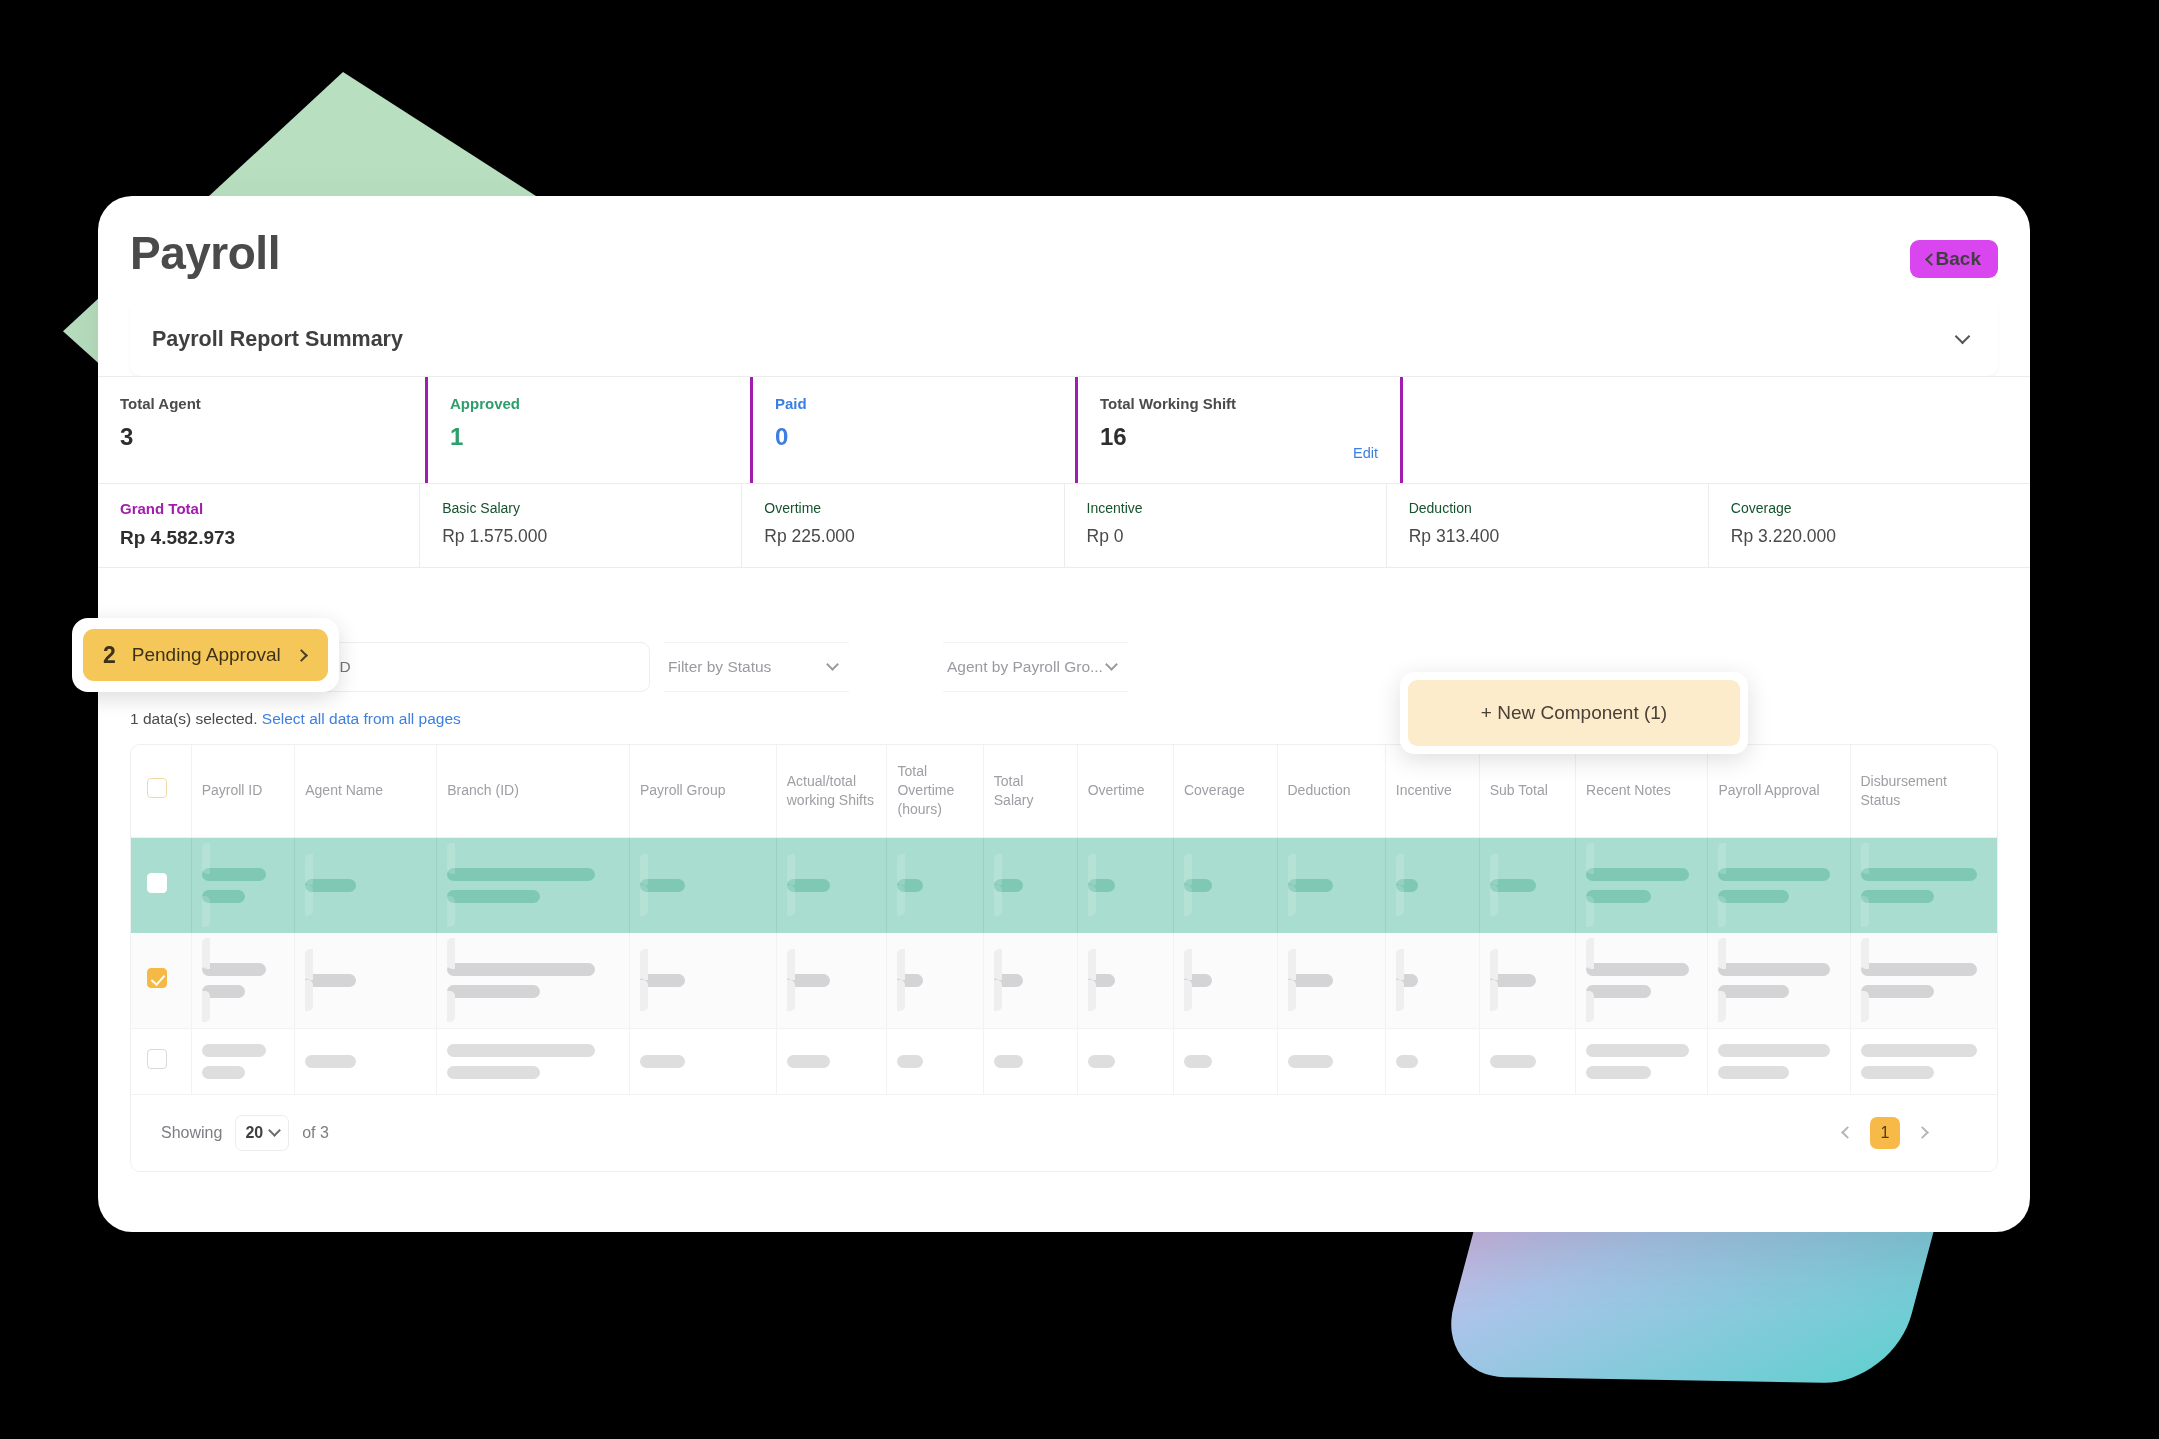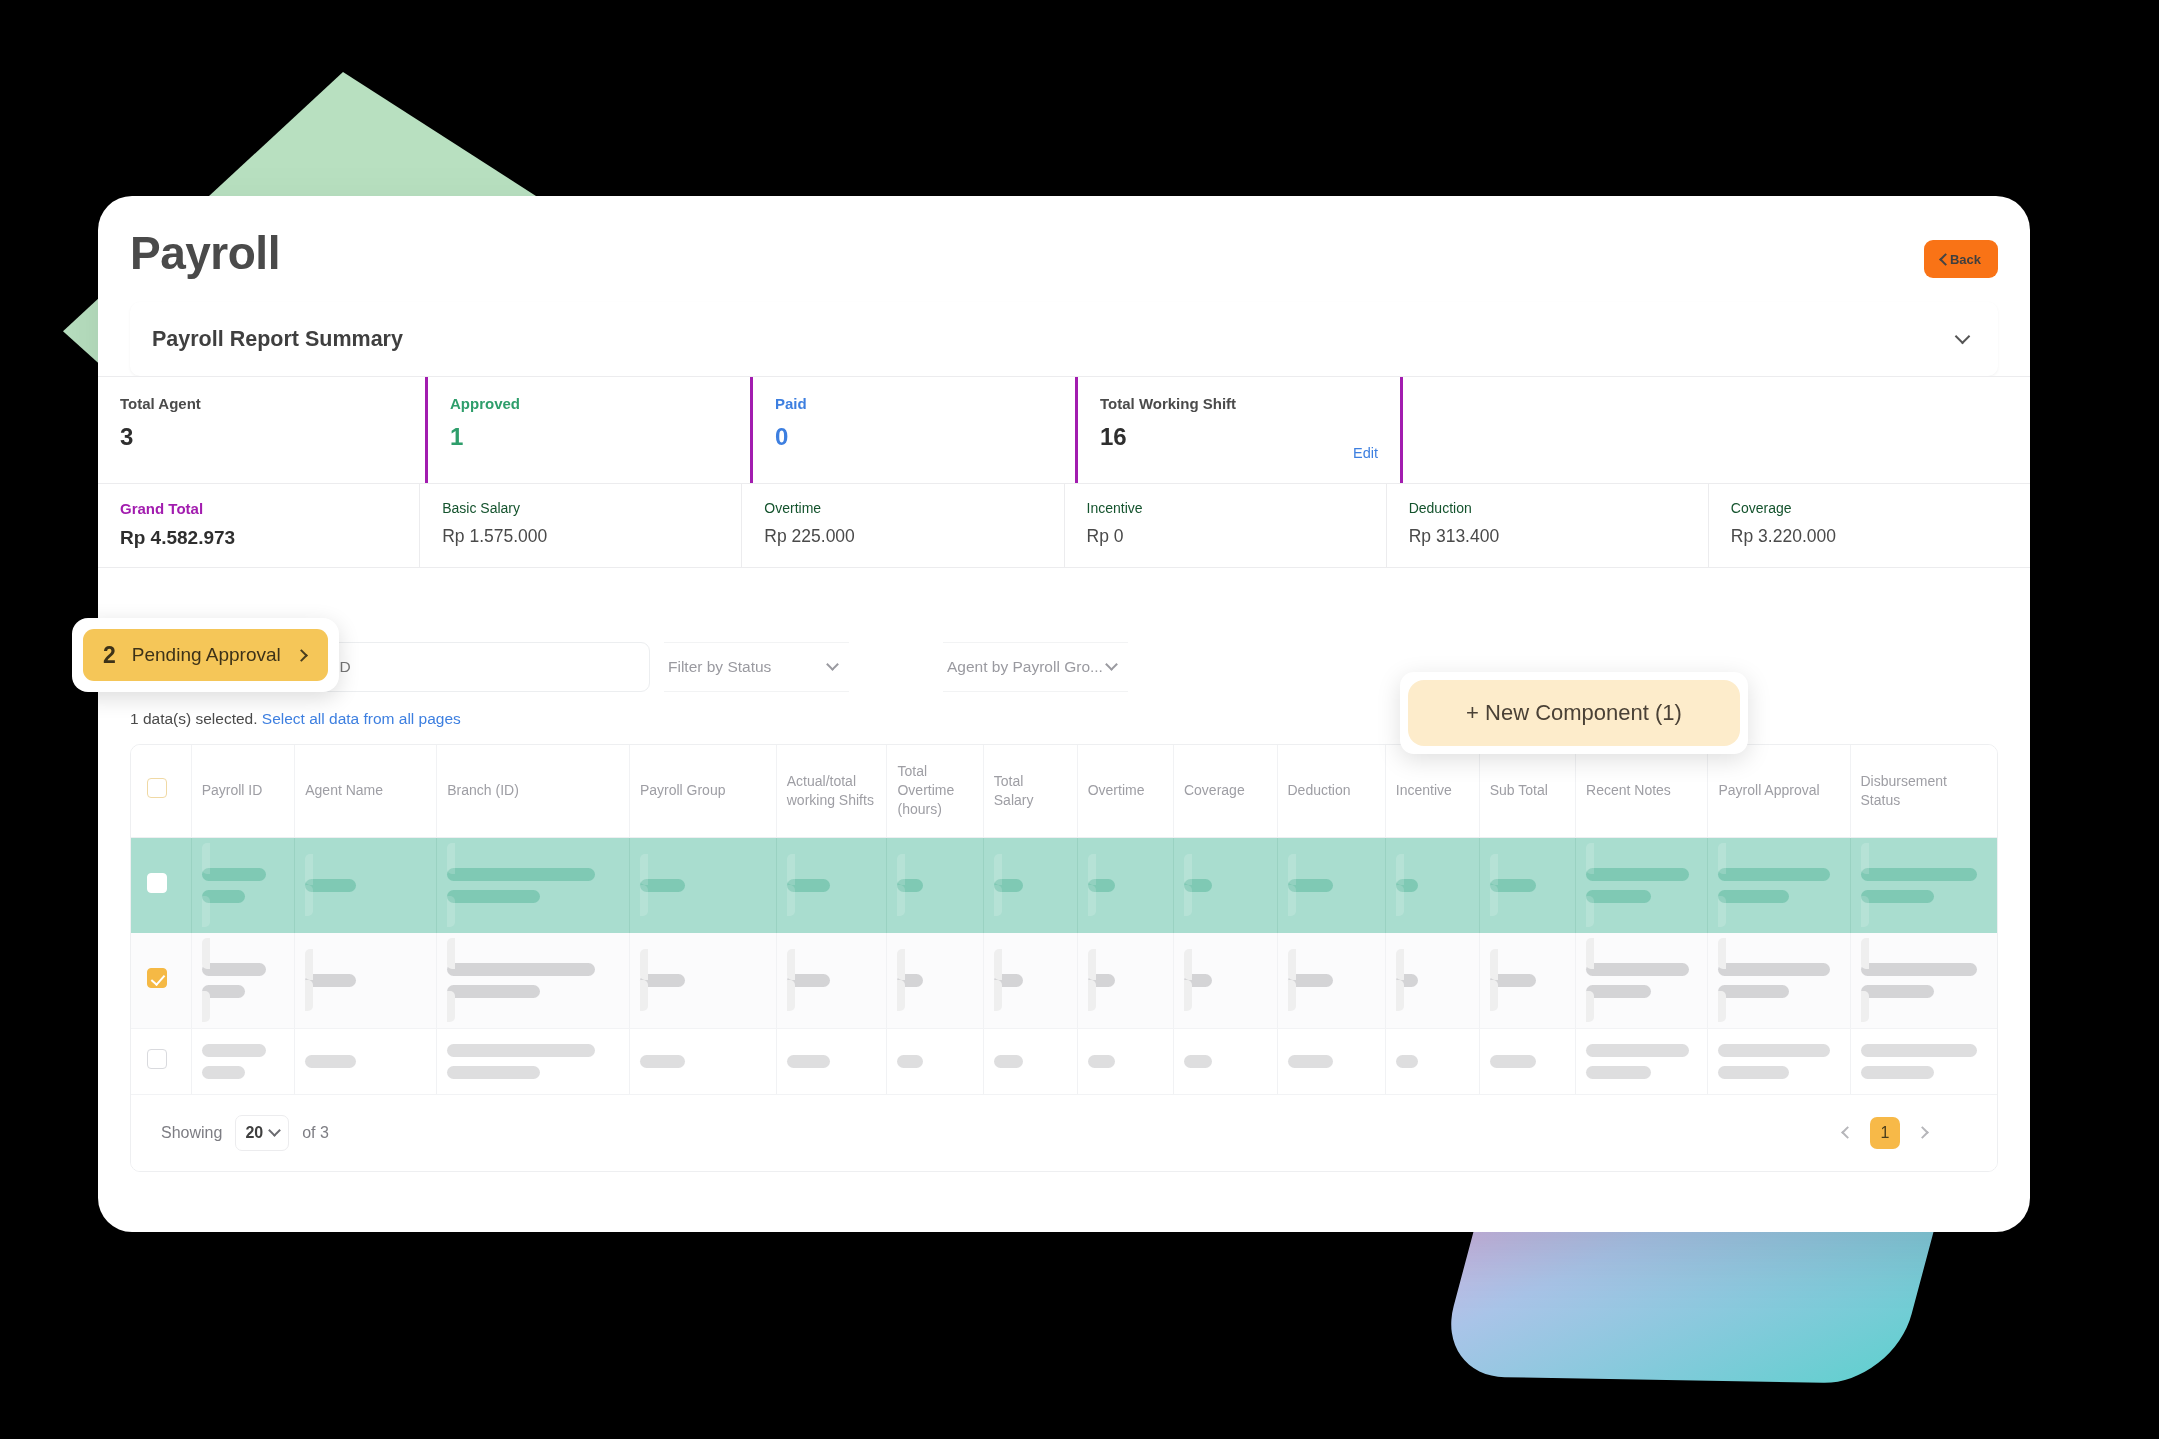--- a/index.html
+++ b/index.html
@@ -51,25 +51,25 @@
     padding: 22px 44px 0 32px;
     position: relative;
   }
   .page-title {
     font-size: 46px; font-weight: bold; color: #4a4a4a;
     letter-spacing: -0.5px; line-height: 1;
     padding-left: 0px;
   }
   .back-btn {
     position: absolute; right: 32px; top: 44px;
-    background: #f97316;
+    background: #d946ef;
     border: none; border-radius: 9px;
     height: 38px; padding: 0 17px;
     display: flex; align-items: center; gap: 0;
-    font-size: 13px; font-weight: bold; color: #3f3f3f;
+    font-size: 19px; font-weight: bold; color: #3f3f3f;
     cursor: pointer;
     font-family: "Liberation Sans", sans-serif;
   }
   .chev-l { width: 9px; height: 9px; border-left: 2px solid #444; border-bottom: 2px solid #444; transform: rotate(45deg); display:inline-block; }
 
   
   .summary-bar {
     margin: 14px 32px 0 32px;
     background: #fff;
     border-radius: 10px;
@@ -198,22 +198,22 @@
     display: flex;
     background: #fff;
     border-radius: 14px;
     padding: 8px;
     z-index: 38;
     box-shadow: 0 6px 24px rgba(0,0,0,0.13);
   }
   .fab-new {
     width: 332px; height: 66px;
     background: #fdeccb; color: #4a4136;
-    border: none; border-radius: 16px;
-    font-size: 22px; cursor: pointer;
+    border: none; border-radius: 9px;
+    font-size: 19px; cursor: pointer;
     font-family: "Liberation Sans", sans-serif;
   }
   .fab-approve {
     width: 338px; height: 66px;
     background: #f9b council; 
     border: none; border-radius: 11px;
     font-size: 19px; cursor: pointer;
     font-family: "Liberation Sans", sans-serif;
     margin-left: 12px;
   }

